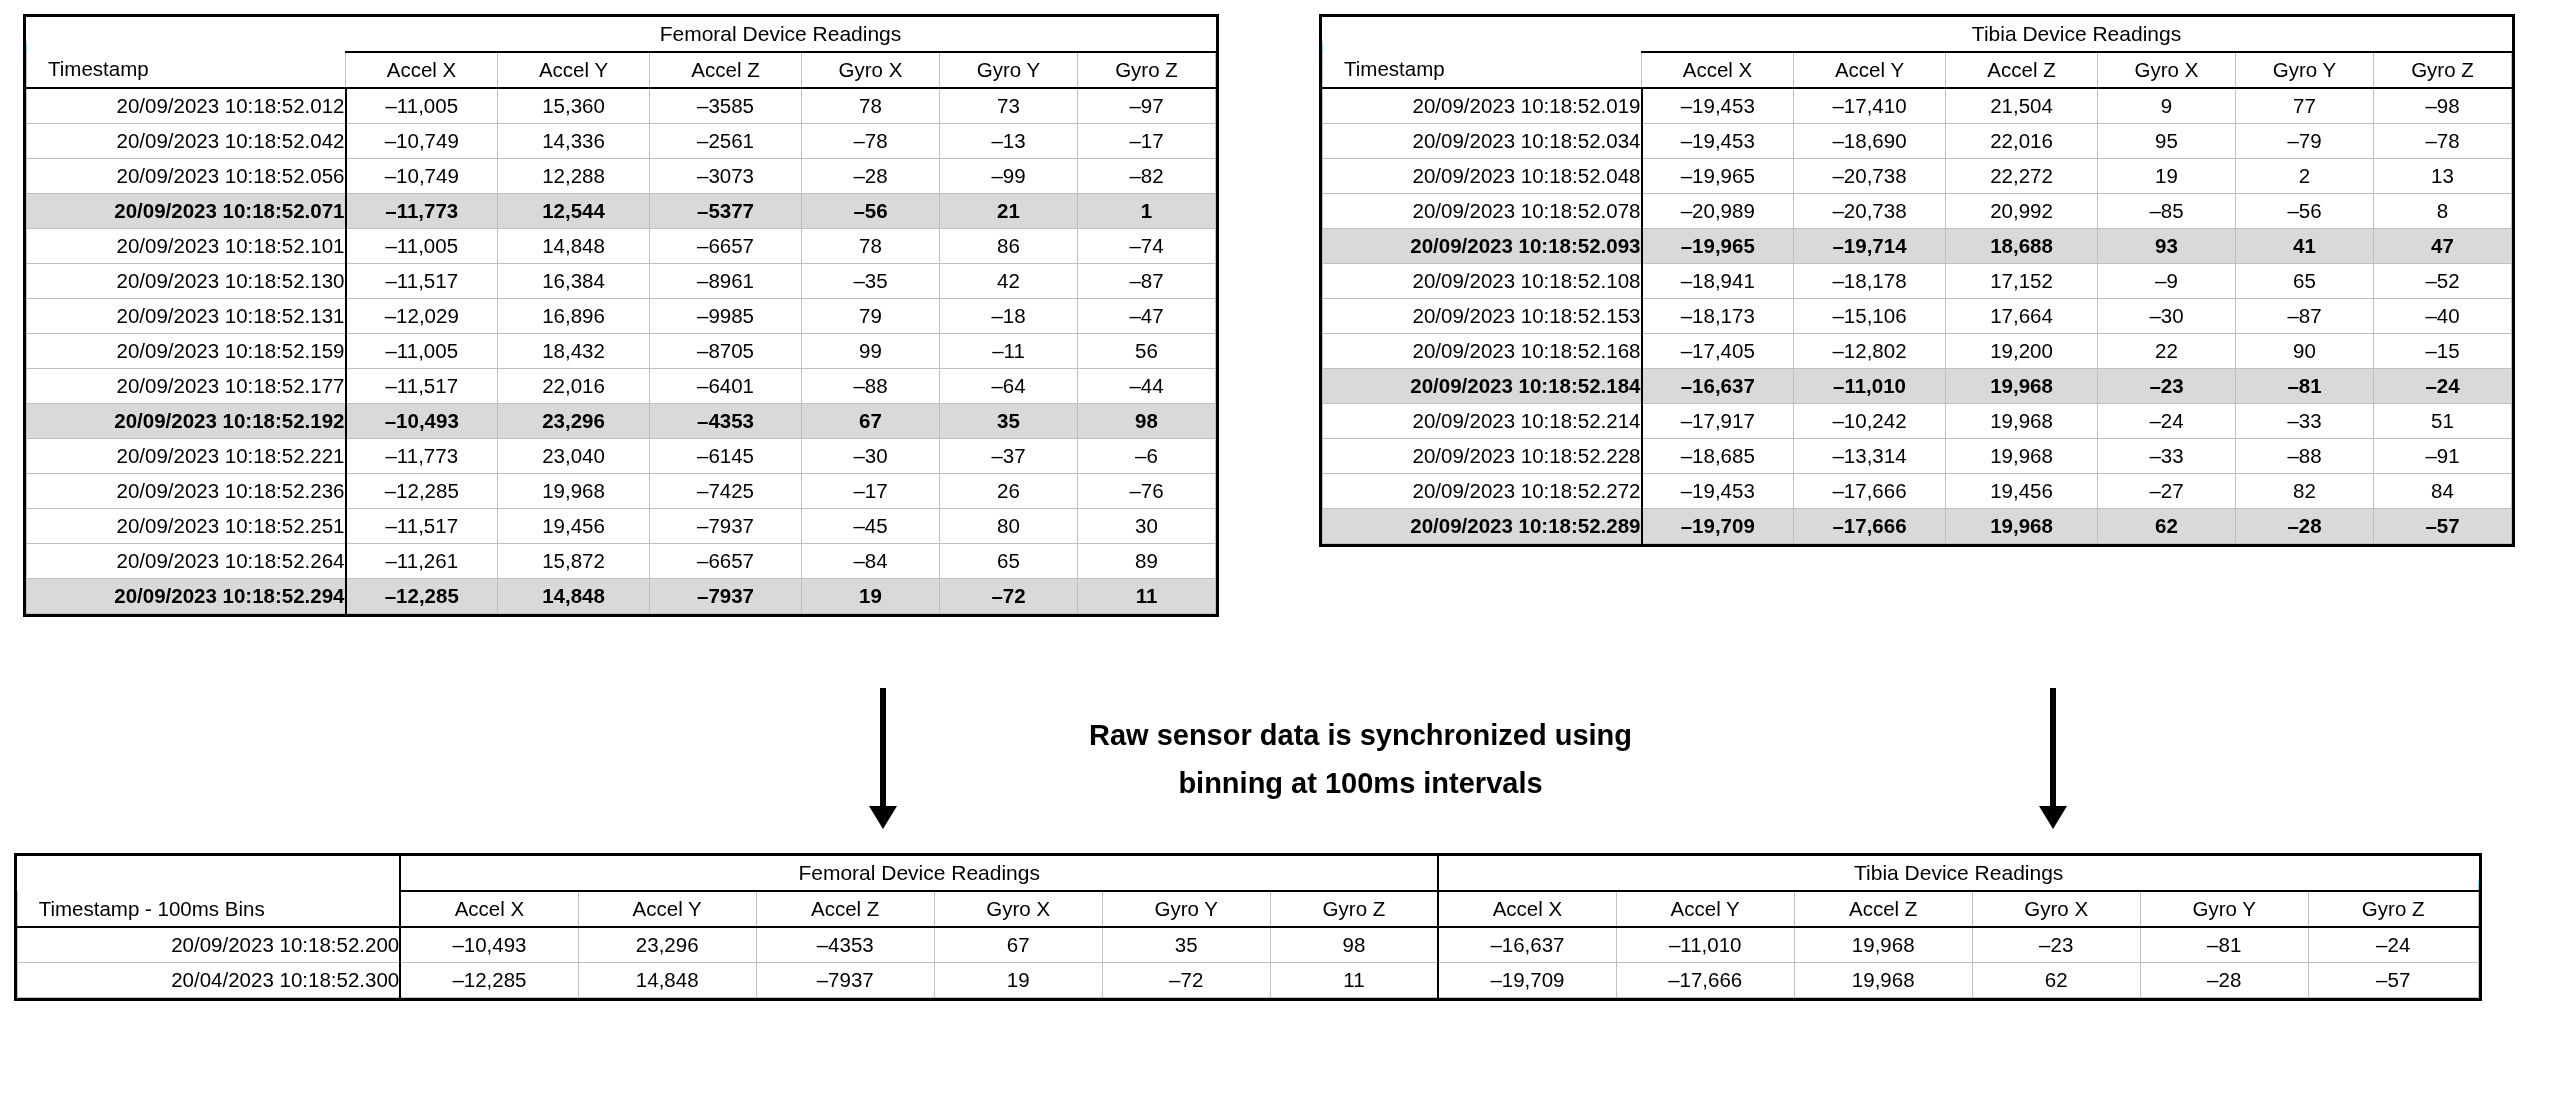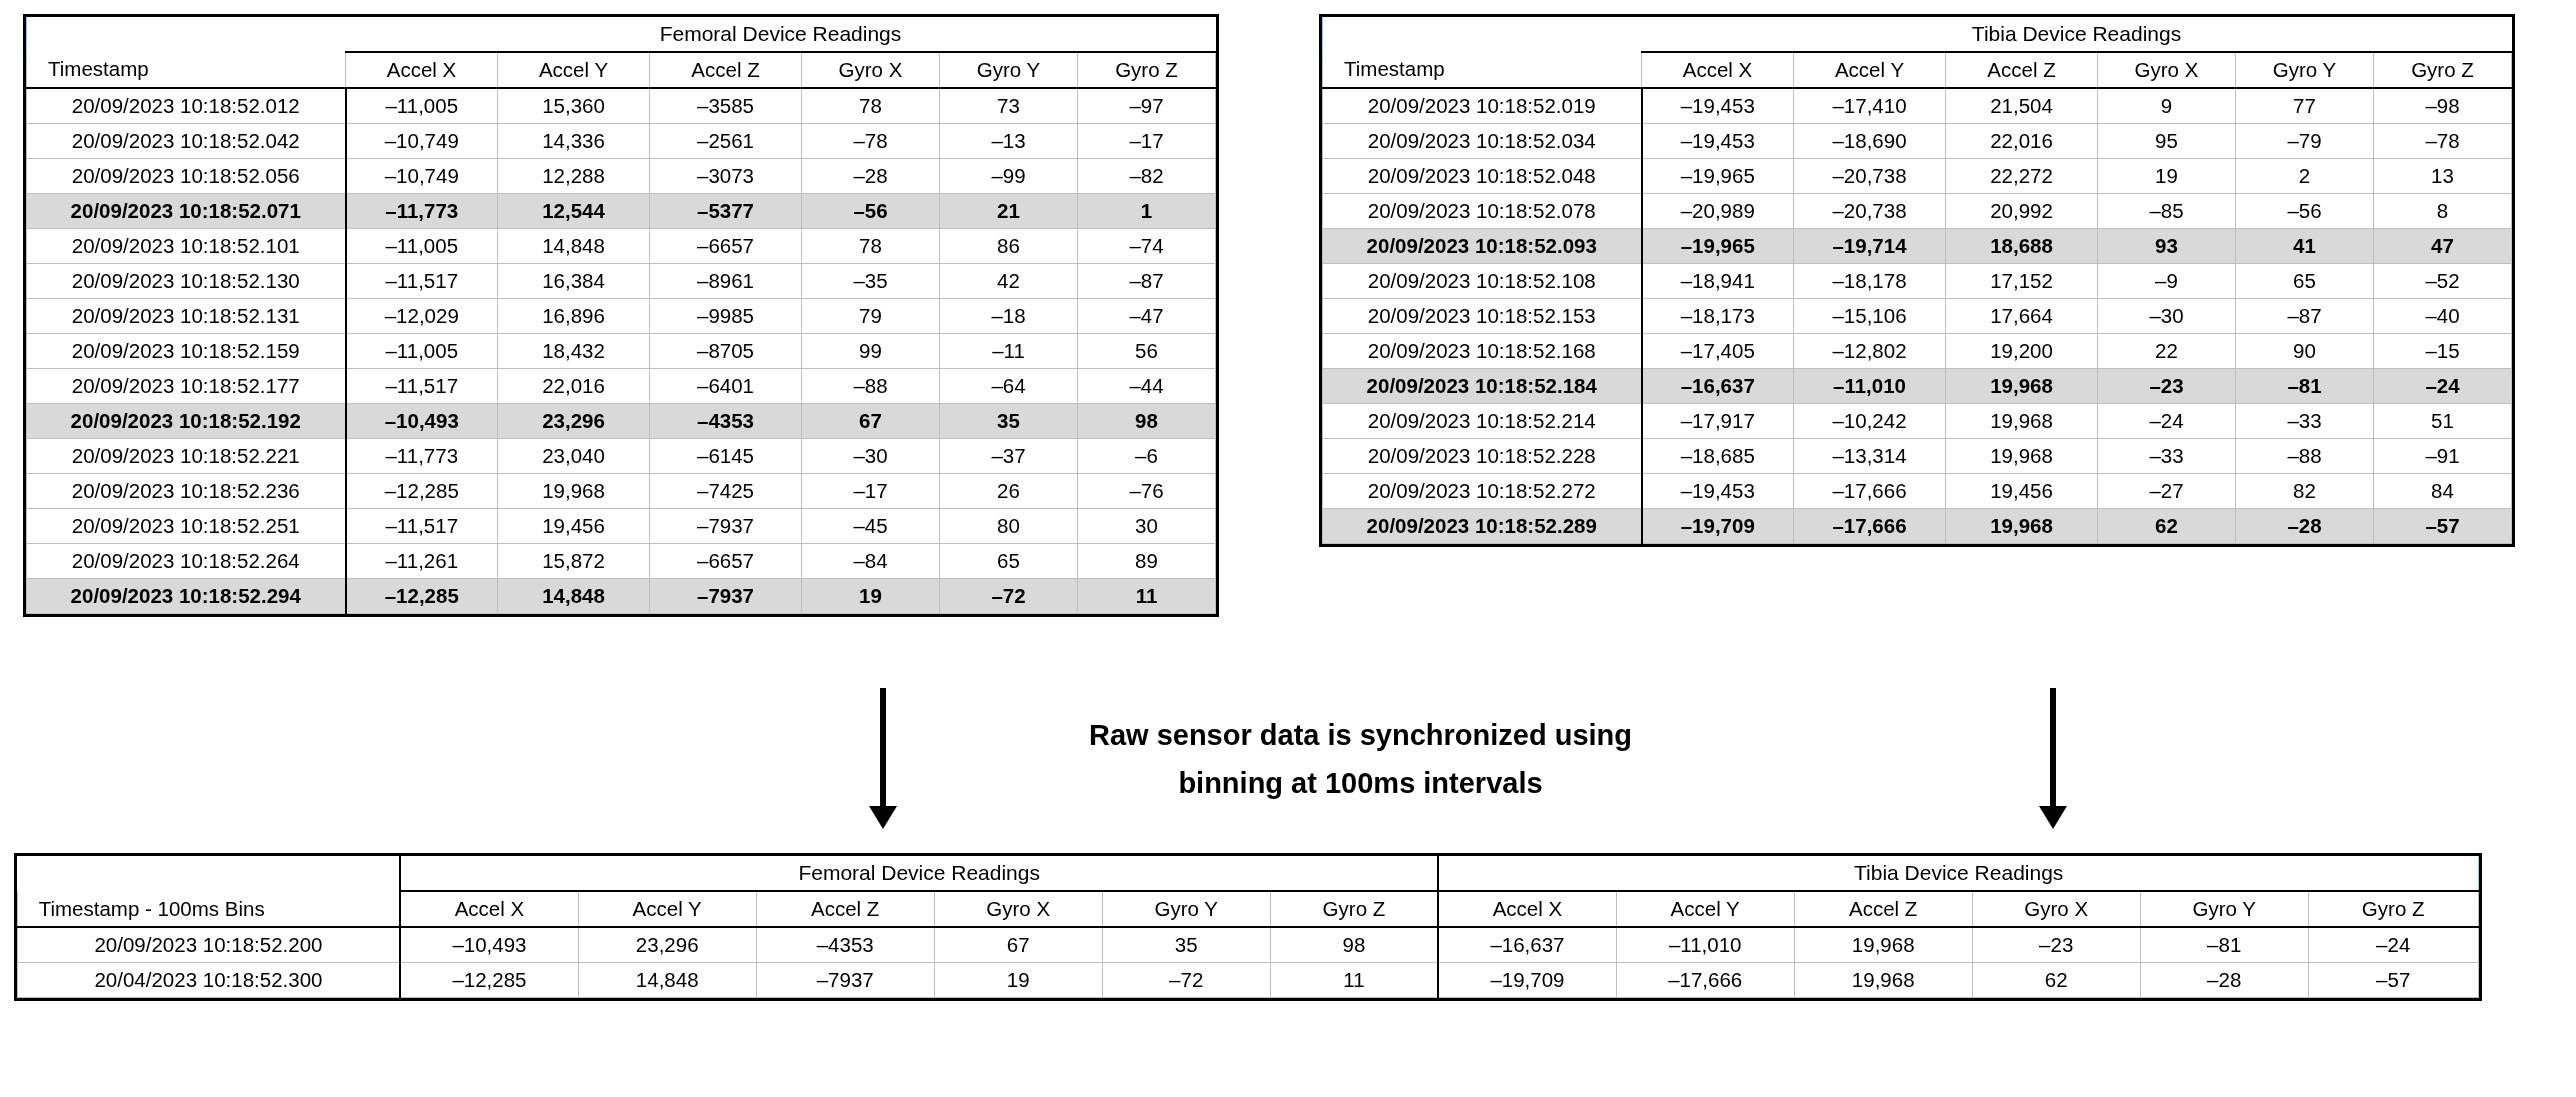--- a/index.html
+++ b/index.html
@@ -16,20 +16,21 @@
     position: relative;
     overflow: hidden;
   }
 
   
   .sensor-table {
     border-collapse: collapse;
     table-layout: fixed;
     background: #7dd3fc;
     font-size: 20.5px;
+    border-radius: 30px;
   }
   .sensor-table td,
   .sensor-table th {
     border: 0.7px solid #bfbfbf;
     padding: 0;
     height: 34px;
     font-weight: normal;
     white-space: nowrap;
     background: #ffffff;
   }
@@ -65,21 +66,21 @@
     border-bottom: 2.7px solid #000000 !important;
     border-top: none !important;
   }
   .col-head.ts {
     text-align: left;
     padding-left: 21px;
   }
 
   
   .cell-ts {
-    text-align: center;
+    text-align: right;
     padding-left: 8.2px;
     font-size: 20.5px;
     border-right: 2.7px solid #000000 !important;
   }
   .cell-num {
     text-align: center;
     font-size: 20.5px;
   }
   tr.bin-row td {
     background: #d9d9d9;

